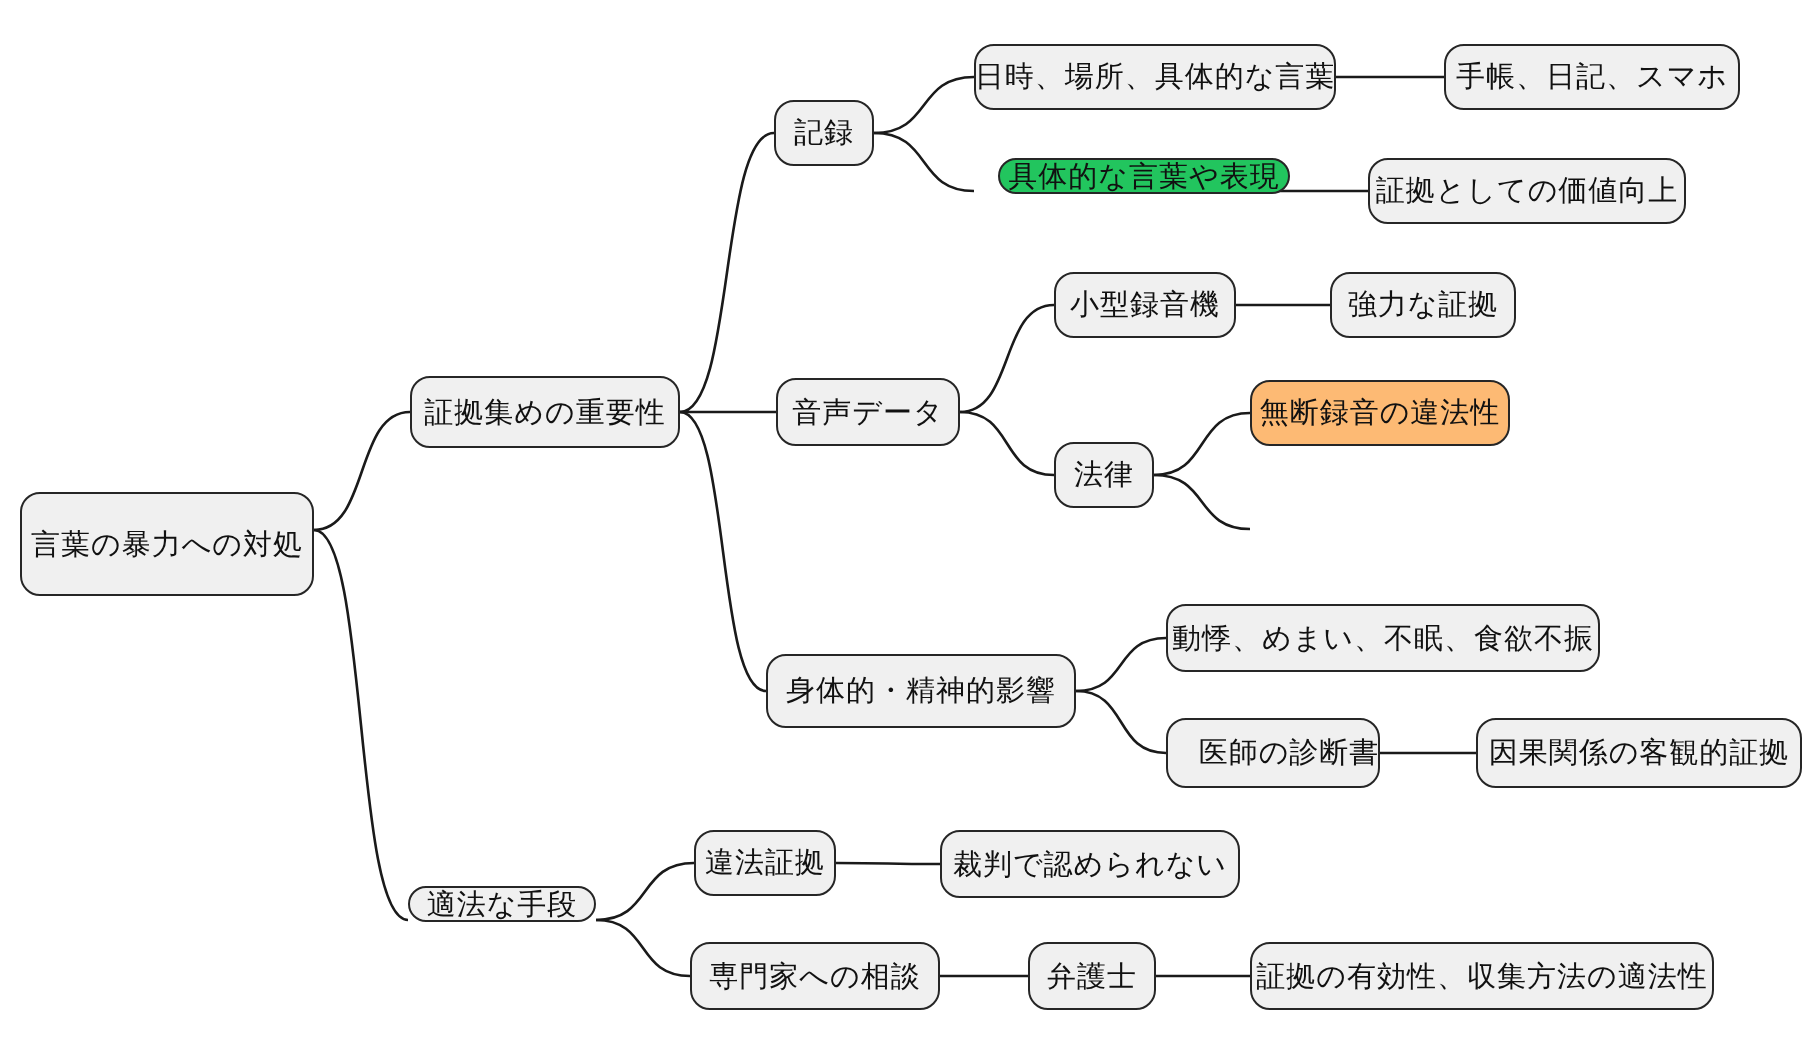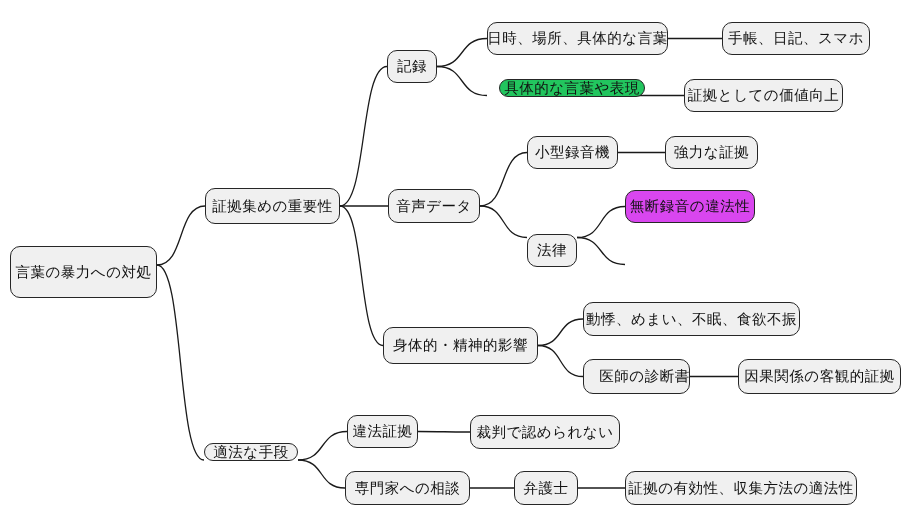--- a/index.html
+++ b/index.html
@@ -75,22 +75,22 @@
     <div class="node" style="left: 205px; top: 188px; width: 135px; height: 36px; background: rgb(240, 240, 240); border-color: rgb(38, 38, 38);">証拠集めの重要性</div>
     <div class="node" style="left: 204px; top: 443px; width: 94px; height: 18px; background: rgb(240, 240, 240); border-color: rgb(38, 38, 38);">適法な手段</div>
     <div class="node" style="left: 387px; top: 50px; width: 50px; height: 33px; background: rgb(240, 240, 240); border-color: rgb(38, 38, 38);">記録</div>
     <div class="node" style="left: 487px; top: 22px; width: 181px; height: 33px; background: rgb(240, 240, 240); border-color: rgb(38, 38, 38);">日時、場所、具体的な言葉</div>
     <div class="node" style="left: 722px; top: 22px; width: 148px; height: 33px; background: rgb(240, 240, 240); border-color: rgb(38, 38, 38);">手帳、日記、スマホ</div>
     <div class="node" style="left: 487px; top: 79px; width: 146px; height: 18px; background: #22c55e; border-color: rgb(38, 38, 38); margin-left: 12px;">具体的な言葉や表現</div>
     <div class="node" style="left: 684px; top: 79px; width: 159px; height: 33px; background: rgb(240, 240, 240); border-color: rgb(38, 38, 38);">証拠としての価値向上</div>
     <div class="node" style="left: 388px; top: 189px; width: 92px; height: 34px; background: rgb(240, 240, 240); border-color: rgb(38, 38, 38);">音声データ</div>
     <div class="node" style="left: 527px; top: 136px; width: 91px; height: 33px; background: rgb(240, 240, 240); border-color: rgb(38, 38, 38);">小型録音機</div>
     <div class="node" style="left: 665px; top: 136px; width: 93px; height: 33px; background: rgb(240, 240, 240); border-color: rgb(38, 38, 38);">強力な証拠</div>
-    <div class="node" style="left: 527px; top: 221px; width: 50px; height: 33px; background: rgb(240, 240, 240); border-color: rgb(38, 38, 38); margin-top: 13px;">法律</div>
-    <div class="node" style="left: 625px; top: 190px; width: 130px; height: 33px; background: #d946ef; border-color: rgb(38, 38, 38);">無断録音の違法性</div>
+    <div class="node" style="left: 527px; top: 221px; width: 50px; height: 33px; background: rgb(240, 240, 240); border-color: rgb(38, 38, 38);">法律</div>
+    <div class="node" style="left: 625px; top: 190px; width: 130px; height: 33px; background: #fdba74; border-color: rgb(38, 38, 38);">無断録音の違法性</div>
     <div class="node" style="left: 383px; top: 327px; width: 155px; height: 37px; background: rgb(240, 240, 240); border-color: rgb(38, 38, 38);">身体的・精神的影響</div>
     <div class="node" style="left: 583px; top: 302px; width: 217px; height: 34px; background: rgb(240, 240, 240); border-color: rgb(38, 38, 38);">動悸、めまい、不眠、食欲不振</div>
     <div class="node" style="left: 583px; top: 359px; width: 107px; height: 35px; background: rgb(240, 240, 240); border-color: rgb(38, 38, 38); padding-left: 16px;">医師の診断書</div>
     <div class="node" style="left: 738px; top: 359px; width: 163px; height: 35px; background: rgb(240, 240, 240); border-color: rgb(38, 38, 38);">因果関係の客観的証拠</div>
     <div class="node" style="left: 470px; top: 415px; width: 150px; height: 34px; background: rgb(240, 240, 240); border-color: rgb(38, 38, 38);">裁判で認められない</div>
     <div class="node" style="left: 347px; top: 415px; width: 71px; height: 33px; background: rgb(240, 240, 240); border-color: rgb(38, 38, 38);">違法証拠</div>
     <div class="node" style="left: 345px; top: 471px; width: 125px; height: 34px; background: rgb(240, 240, 240); border-color: rgb(38, 38, 38); font-family: Liberation Mono, monospace;">専門家への相談</div>
     <div class="node" style="left: 514px; top: 471px; width: 64px; height: 34px; background: rgb(240, 240, 240); border-color: rgb(38, 38, 38);">弁護士</div>
     <div class="node" style="left: 625px; top: 471px; width: 232px; height: 34px; background: rgb(240, 240, 240); border-color: rgb(38, 38, 38);">証拠の有効性、収集方法の適法性</div>
   </div>

